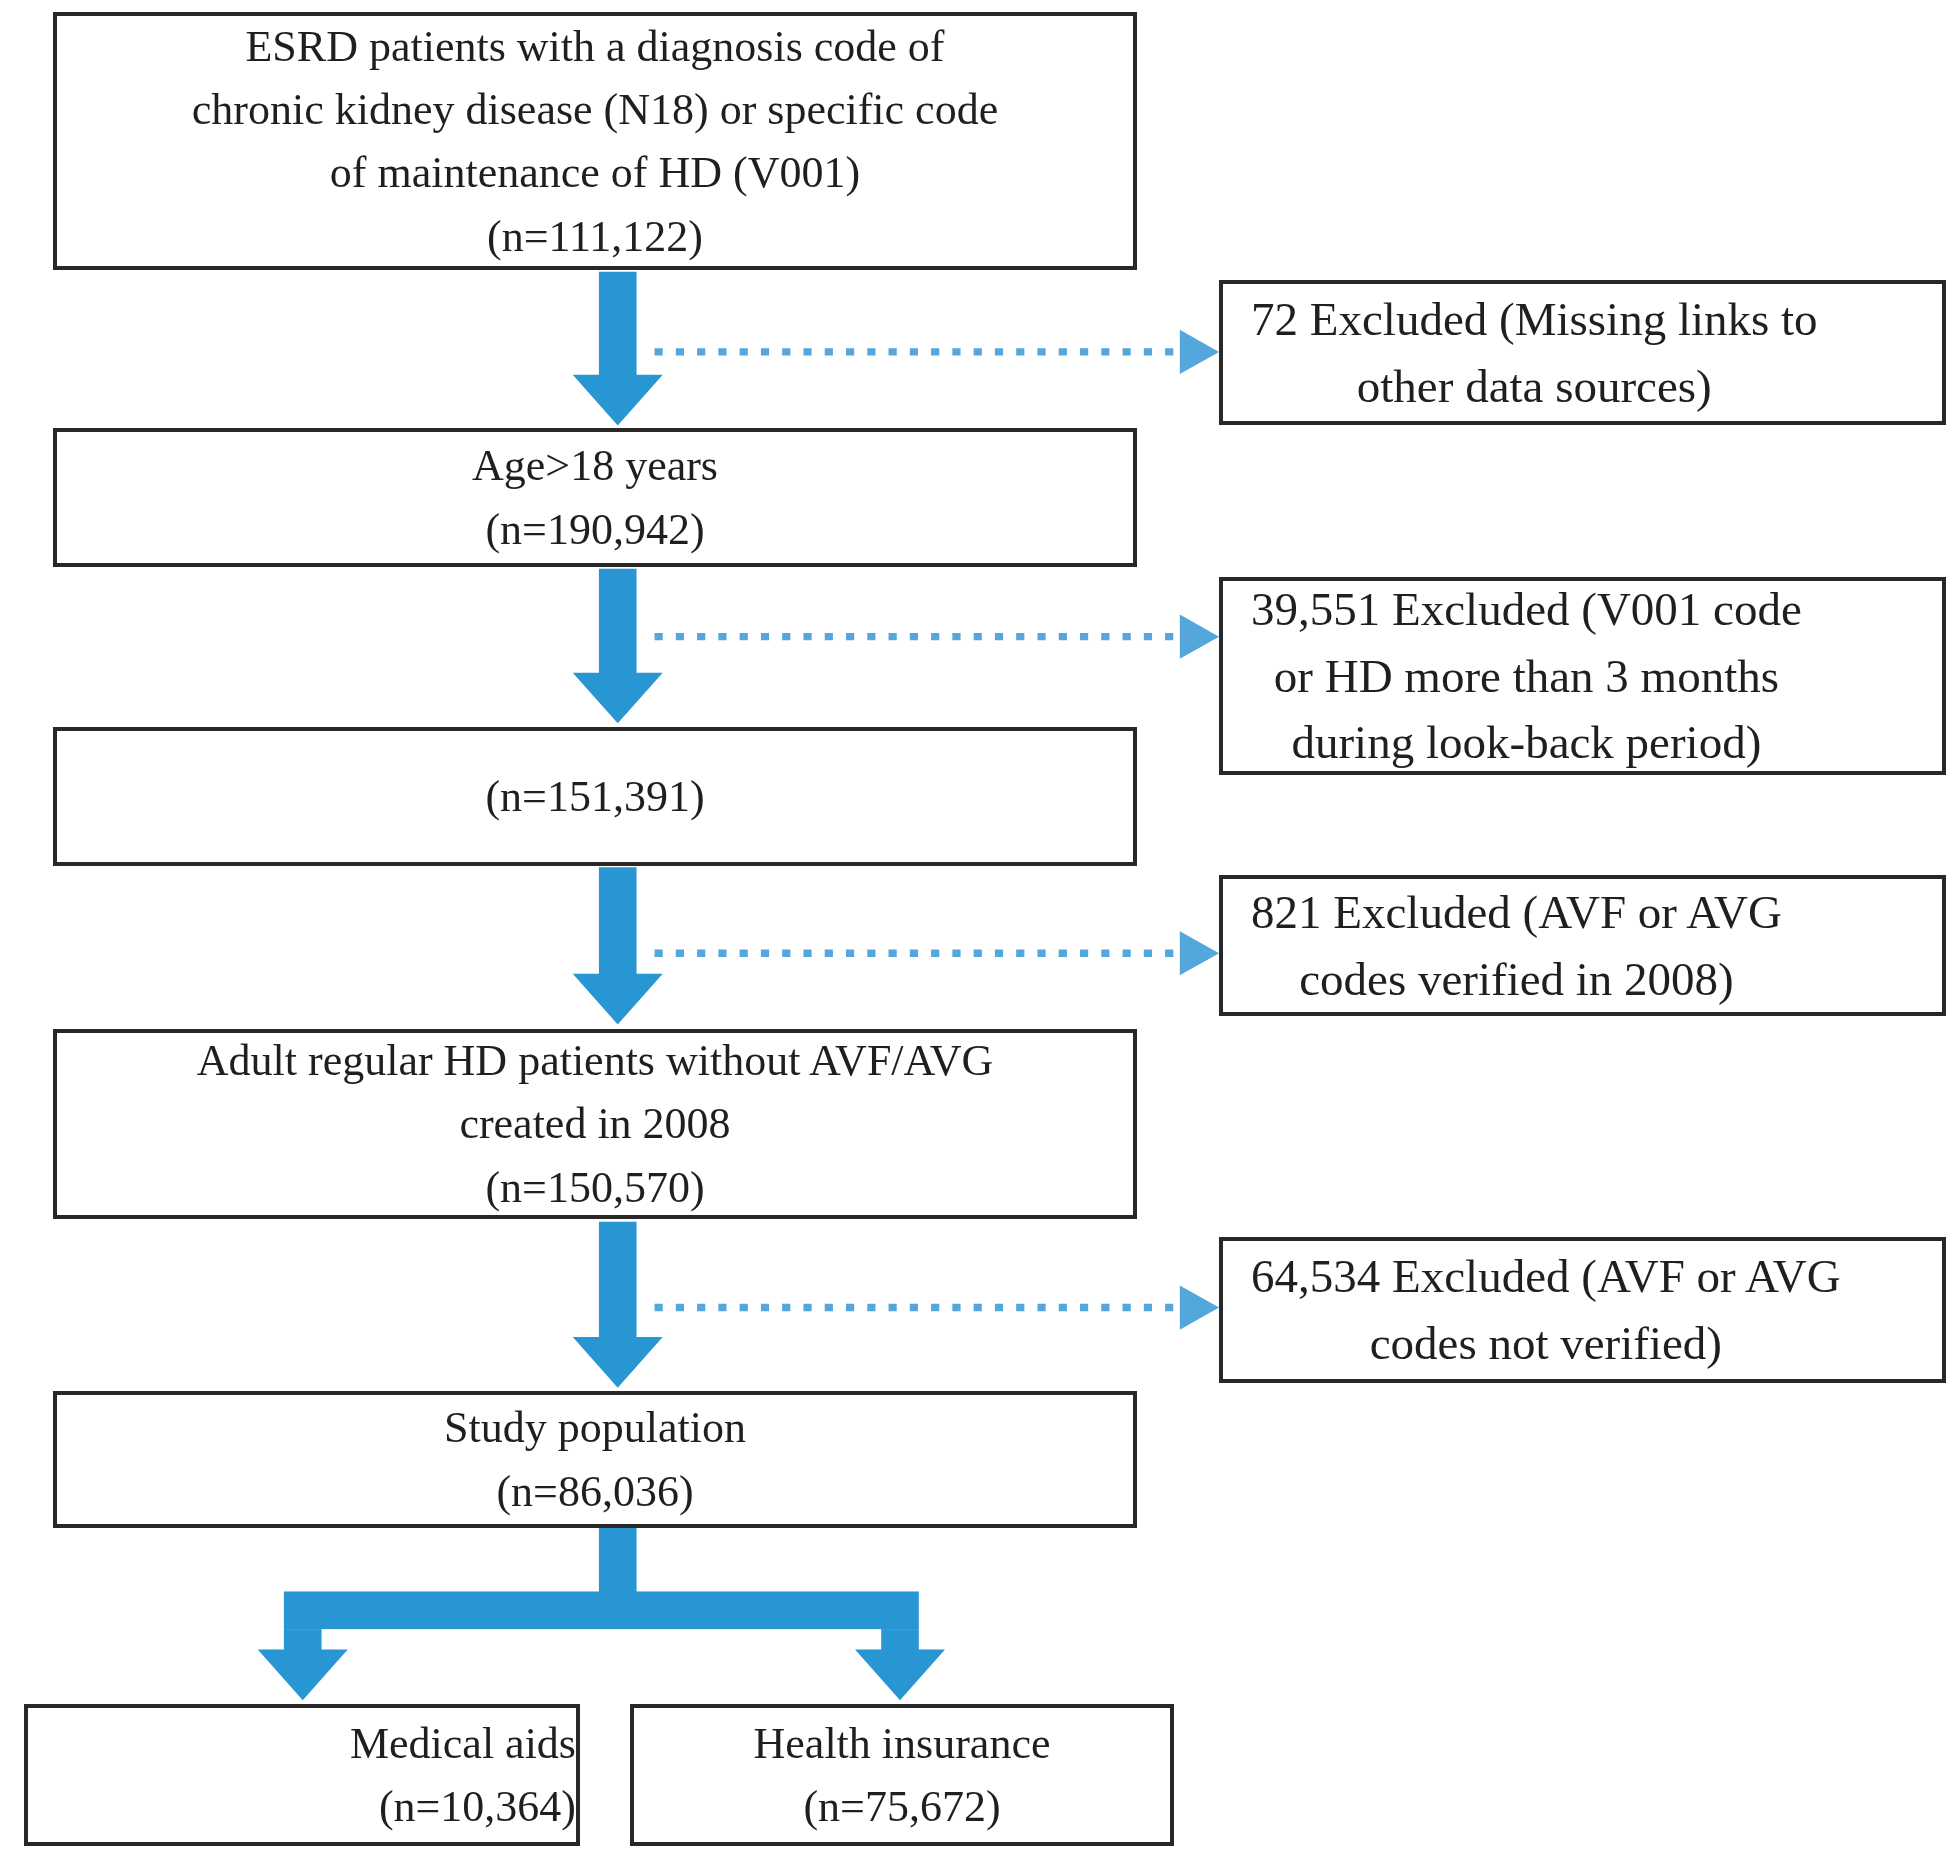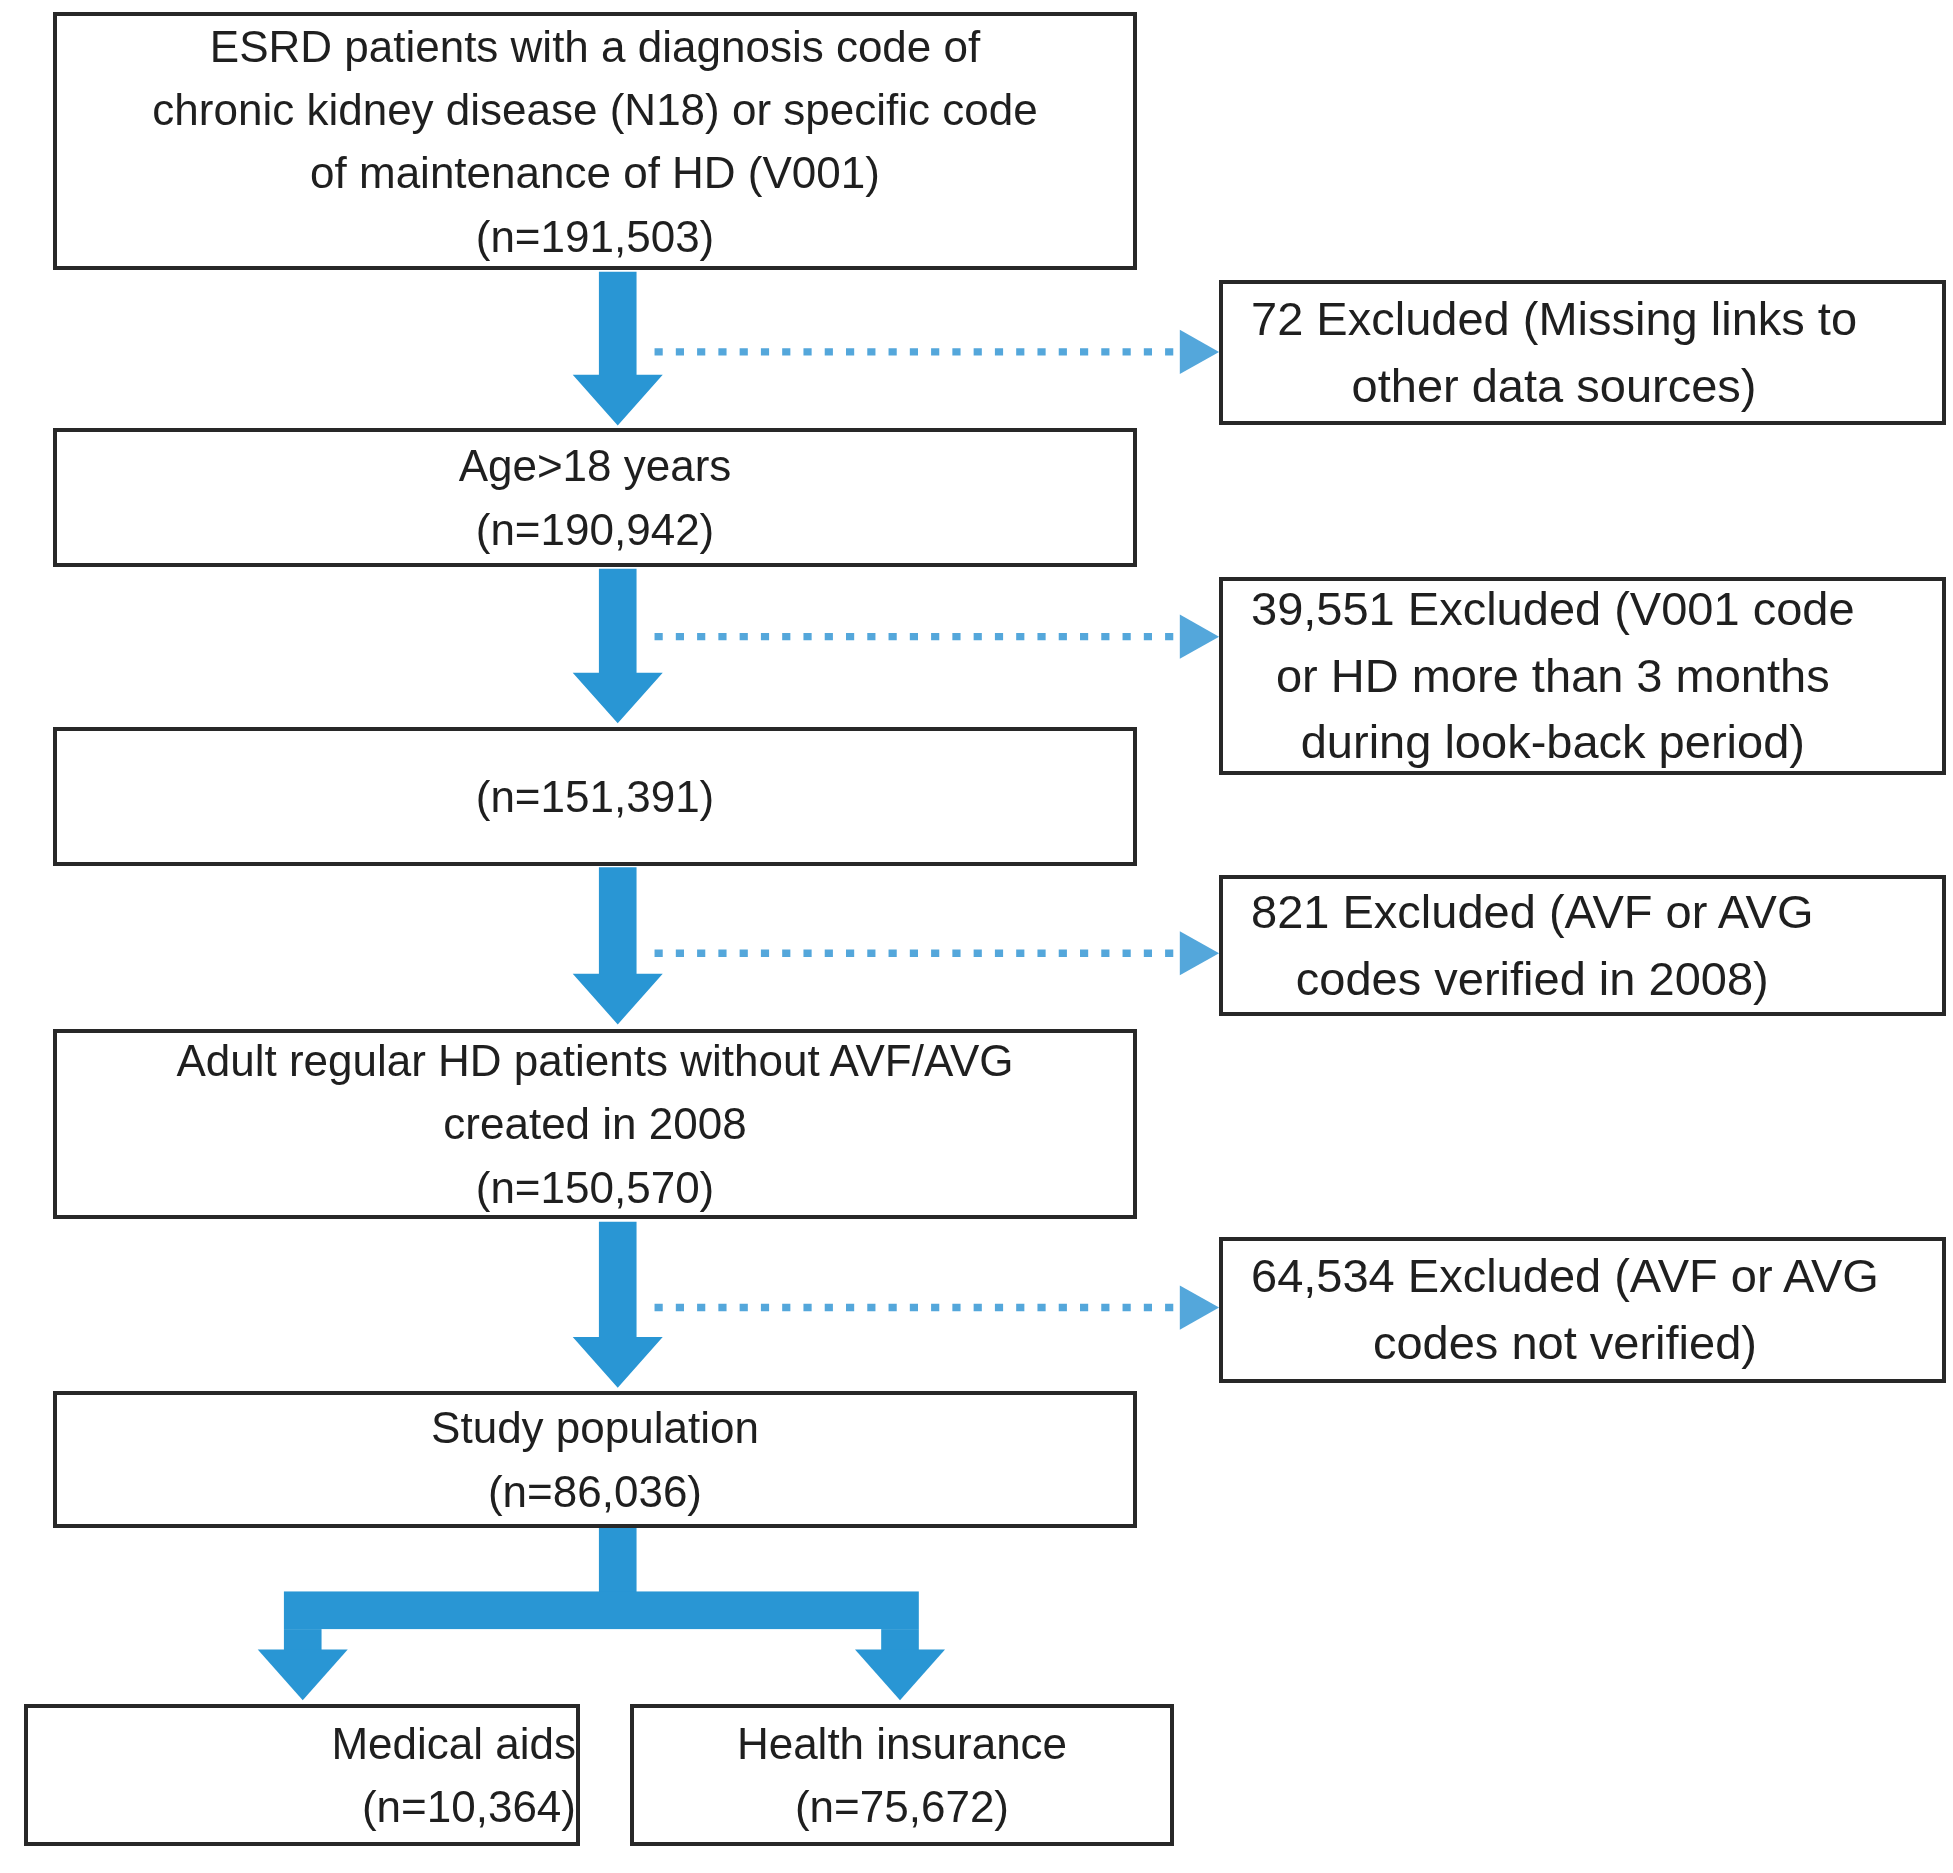--- a/index.html
+++ b/index.html
@@ -8,21 +8,21 @@
     --box-border: #282828;
     --text-color: #1f1f1f;
     --bg: #ffffff;
   }
   html, body { margin: 0; padding: 0; background: var(--bg); }
   #canvas {
     position: relative;
     width: 1953px;
     height: 1873px;
     background: var(--bg);
-    font-family: Liberation Sans, sans-serif;
+    font-family: Liberation Serif, serif;
     color: var(--text-color);
   }
   #arrow-layer {
     position: absolute;
     left: 0; top: 0;
     width: 1953px; height: 1873px;
     z-index: 1;
   }
   .box {
     position: absolute;
@@ -93,21 +93,21 @@
       <rect class="solid-arrow" x="1077" y="1991" width="46" height="30"></rect>
       <polygon class="solid-arrow" points="315,2016 425,2016 370,2078"></polygon>
       <polygon class="solid-arrow" points="1045,2016 1155,2016 1100,2078"></polygon>
     </g>
   </svg>
 
   <div class="box main-box" style="top:12.3px; height:258px;">
     <div class="lbl">ESRD patients with a diagnosis code of
 chronic kidney disease (N18) or specific code
 of maintenance of HD (V001)</div>
-    <div class="nval">(n=191,503)</div>
+    <div class="nval">(n=111,122)</div>
   </div>
 
   <div class="box main-box" style="top:428px; height:139px;">
     <div class="lbl">Age&gt;18 years</div>
     <div class="nval">(n=190,942)</div>
   </div>
 
   <div class="box main-box" style="top:727px; height:139px;">
     <div class="nval">(n=151,391)</div>
   </div>

